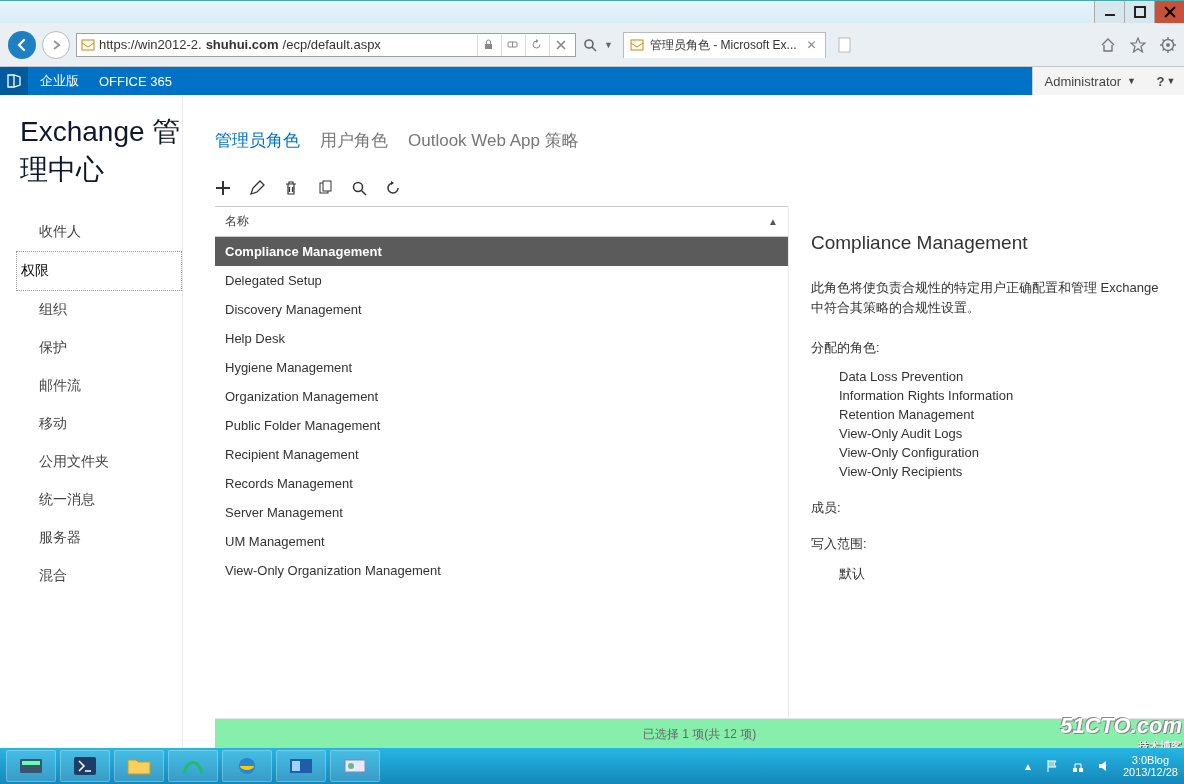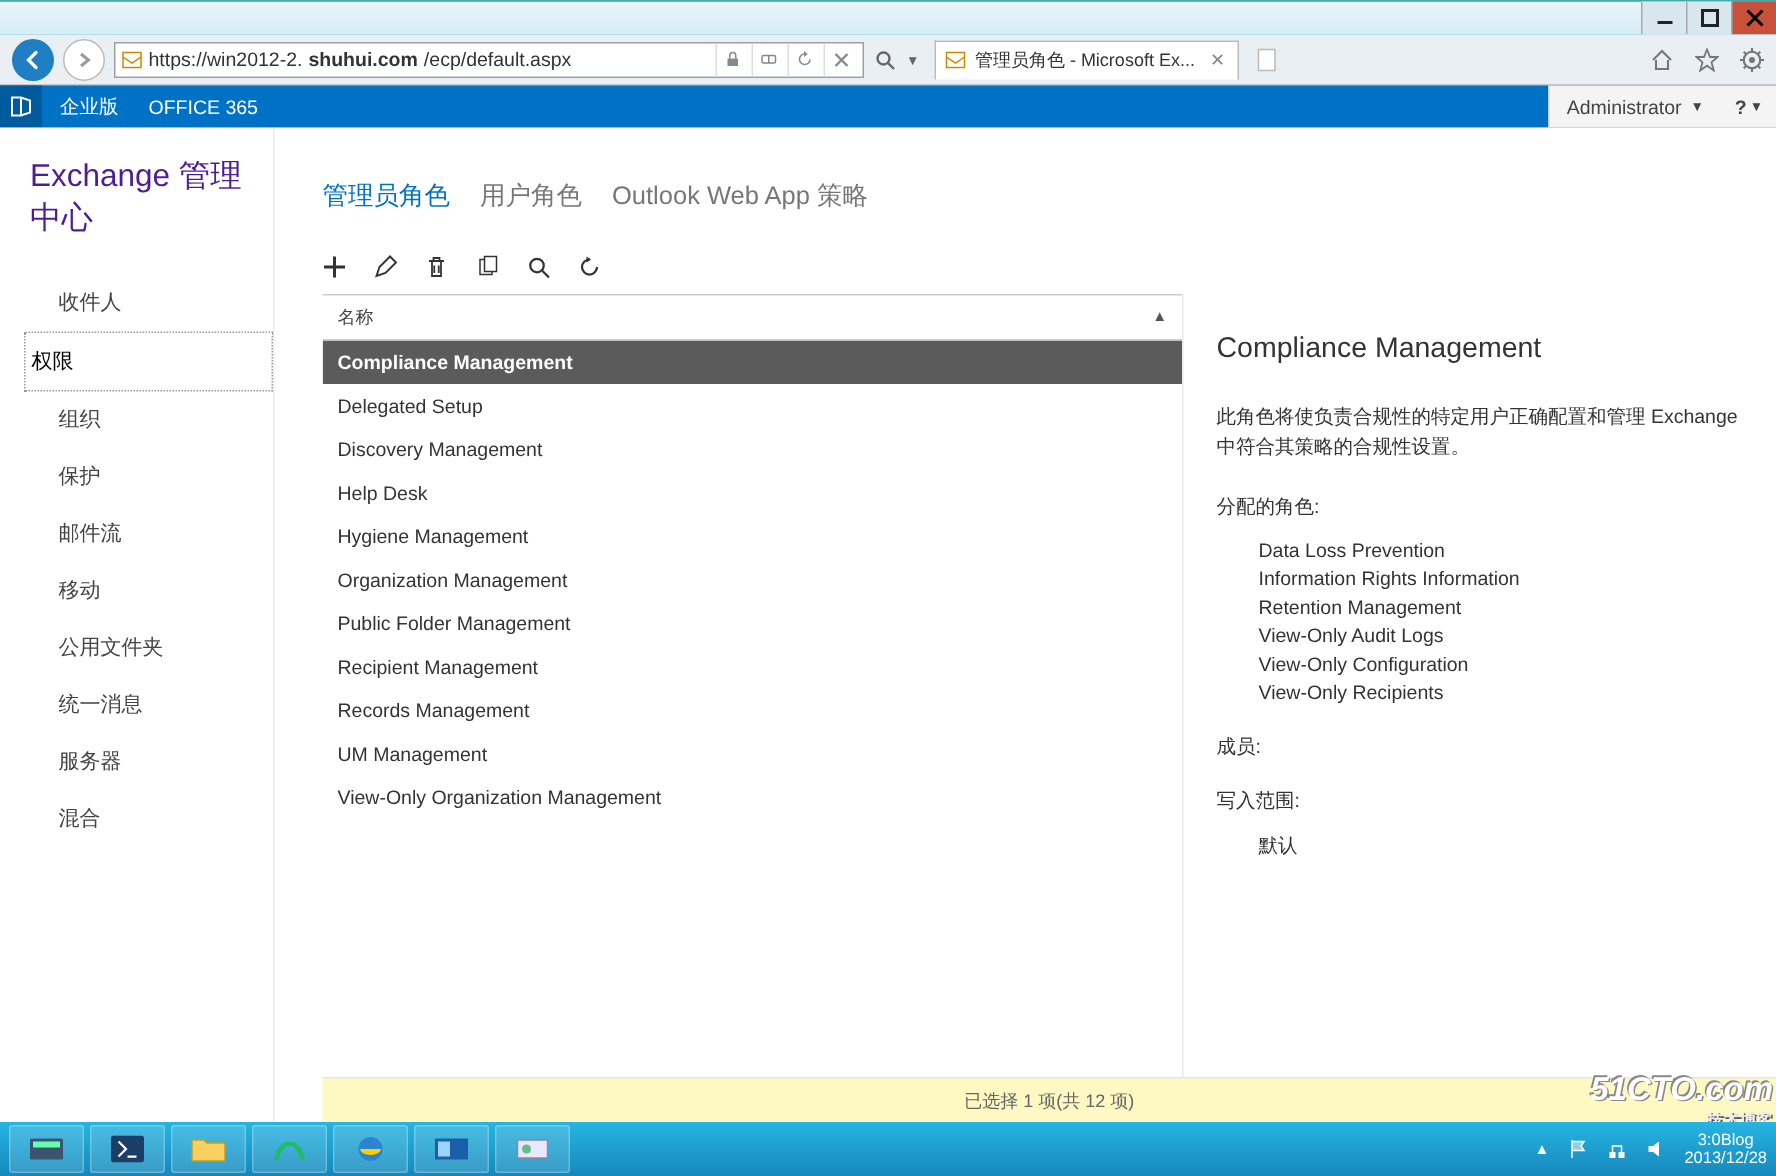--- a/index.html
+++ b/index.html
@@ -6,21 +6,21 @@
   html, body { height: 100%; font-family: "Segoe UI", Arial, sans-serif; font-size: 13px; color: #333; background:#00b0da; }
   body { width:1184px; height:784px; display:flex; flex-direction:column; overflow:hidden; }
 
   
   .win-titlebar { height:23px; background: linear-gradient(#e8f4fa,#d9edf7); display:flex; justify-content:flex-end; align-items:stretch; border-top:1px solid #4aa; }
   .win-titlebar .btn { width:30px; display:flex; align-items:center; justify-content:center; font-size:15px; border-left:1px solid #aaa; background:#d8e6ee; }
   .win-titlebar .btn.close { background:#c8513c; color:#000; }
   .win-titlebar .btn svg { width:12px; height:12px; }
 
   
-  .ie-bar { height:34px; background:#e9eff3; display:flex; align-items:center; gap:6px; padding:0 8px; border-bottom:1px solid #c4c4c4; }
+  .ie-bar { height:44px; background:#e9eff3; display:flex; align-items:center; gap:6px; padding:0 8px; border-bottom:1px solid #c4c4c4; }
   .ie-nav-btn { width:28px; height:28px; border-radius:50%; display:flex; align-items:center; justify-content:center; }
   .ie-nav-btn.back { background:#1e7fc3; color:#fff; }
   .ie-nav-btn.fwd { background:#fff; border:1px solid #bbb; color:#888; }
   .ie-addr { flex:0 0 500px; height:24px; background:#fff; border:1px solid #a0a0a0; display:flex; align-items:center; padding:0 4px; gap:4px; font-size:13px; }
   .ie-addr .url-strong { font-weight:600; }
   .ie-addr-right { margin-left:auto; display:flex; align-items:center; gap:2px; }
   .ie-addr-right .mini { width:22px; height:22px; display:flex; align-items:center; justify-content:center; color:#666; border-left:1px solid #ddd; }
   .ie-tab { height:26px; background:#fff; border:1px solid #bbb; border-bottom:none; display:flex; align-items:center; padding:0 8px 0 6px; gap:6px; font-size:12px; margin-left:4px; }
   .ie-tab .x { color:#888; font-size:12px; margin-left:4px; }
   .ie-tab-new { width:18px; height:22px; margin-left:3px; display:flex; align-items:center; justify-content:center; color:#888; }
@@ -31,21 +31,21 @@
   .o365-bar .apptile { width:28px; height:28px; background:#005a9e; display:flex; align-items:center; justify-content:center; font-size:16px; }
   .o365-bar .brand { padding:0 12px; font-size:13px; }
   .o365-bar .prod { padding:0 8px; font-size:13px; }
   .o365-bar .right { margin-left:auto; display:flex; align-items:center; height:100%; }
   .o365-bar .user  { background:#f4f4f4; color:#444; padding:0 12px; height:100%; display:flex; align-items:center; gap:6px; border-left:1px solid #ccc; }
   .o365-bar .help  { width:36px; color:#444; background:#f4f4f4; height:100%; display:flex; align-items:center; justify-content:center; font-weight:700; gap:2px; }
 
   
   .eac { flex:1; background:#fff; display:flex; overflow:hidden; }
   .eac-left { width:183px; padding:18px 0 0 20px; border-right:1px solid #eaeaea; }
-  .eac-title { color:#4c1d95; font-size:21px; font-weight:300; margin-bottom:24px; }
+  .eac-title { color:#0f172a; font-size:28px; font-weight:300; margin-bottom:24px; }
   .eac-nav-item { font-size:14px; color:#444; padding:10px 0 10px 2px; cursor:pointer;margin-left:17px; }
   .eac-nav-item.selected { border:1px dotted #999; color:#000; margin-left:-4px; padding-left:4px; }
 
   .eac-main { flex:1; display:flex; flex-direction:column; padding:34px 0 0 32px; overflow:hidden; }
   .eac-tabs { display:flex; gap:20px; font-size:17px; color:#777; margin-bottom:28px; }
   .eac-tabs .tab { cursor:pointer; font-weight:300; }
   .eac-tabs .tab.active { color:#0072c6; }
 
   .toolbar { display:flex; gap:18px; color:#333; margin-bottom:10px; }
   .toolbar .tool { width:16px; height:16px; cursor:pointer; }
@@ -58,21 +58,21 @@
   .grid-row { font-size:13px; padding:7px 10px; color:#333; cursor:pointer; }
   .grid-row.selected { background:#5b5b5b; color:#fff; font-weight:600; }
 
   .detail { flex:1; border-left:1px solid #eaeaea; padding:26px 18px 0 22px; font-size:13px; }
   .detail h2 { font-weight:400; font-size:19px; color:#333; margin-bottom:24px; }
   .detail p  { line-height:1.5; color:#333; margin-bottom:22px; }
   .detail .sect { margin-bottom:18px; }
   .detail .sect-title { margin-bottom:10px; }
   .detail .sect-item { padding:2px 0 2px 28px; }
 
-  .eac-status { height:30px; background:#fef9c3; border-top:1px solid #e5e5e5; text-align:center; font-size:12px; color:#666; line-height:30px; }
+  .eac-status { height:30px; background:#86efac; border-top:1px solid #e5e5e5; text-align:center; font-size:12px; color:#666; line-height:30px; }
 
   
   .watermark { position:absolute; right:2px; bottom:30px; font-size:22px; font-weight:700; color:#fff; text-shadow:1px 1px 0 #888, -1px -1px 0 #888; font-style:italic; pointer-events:none; }
   .watermark small{ display:block; font-size:11px; font-style:normal; text-align:right; color:#eee; text-shadow:1px 1px 0 #555; }
 
   
   .taskbar { height:36px; background:linear-gradient(#27b5e2,#1488bb); display:flex; align-items:center; padding:0 6px; gap:4px; position:relative; }
   .taskbar .tbtn { width:50px; height:32px; background:rgba(255,255,255,.15); border:1px solid rgba(255,255,255,.25); border-radius:2px; display:flex; align-items:center; justify-content:center; }
   .taskbar .tray { margin-left:auto; display:flex; align-items:center; gap:12px; color:#fff; font-size:11px; }
   .taskbar .clock { text-align:center; line-height:1.1; }
@@ -276,20 +276,21 @@
         <div class="grid-rows" id="rows">
             <div class="grid-row selected">Compliance Management</div>
             <div class="grid-row">Delegated Setup</div>
             <div class="grid-row">Discovery Management</div>
             <div class="grid-row">Help Desk</div>
             <div class="grid-row">Hygiene Management</div>
             <div class="grid-row">Organization Management</div>
             <div class="grid-row">Public Folder Management</div>
             <div class="grid-row">Recipient Management</div>
             <div class="grid-row">Records Management</div>
+            <div class="grid-row">Server Management</div>
             <div class="grid-row">UM Management</div>
             <div class="grid-row">View-Only Organization Management</div>
           </div>
       </div>
 
       <div class="detail">
         <h2>Compliance Management</h2>
         <p>此角色将使负责合规性的特定用户正确配置和管理 Exchange 中符合其策略的合规性设置。</p>
         <div class="sect">
           <div class="sect-title">分配的角色:</div>

